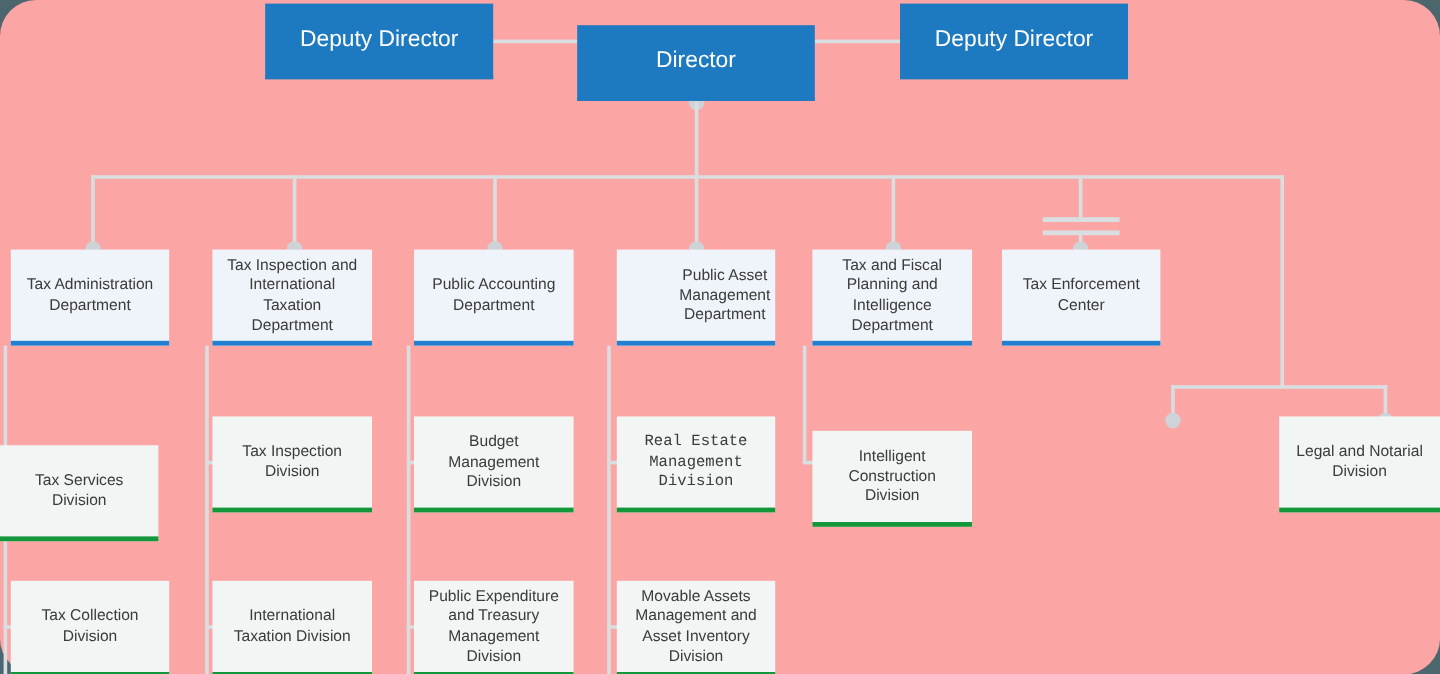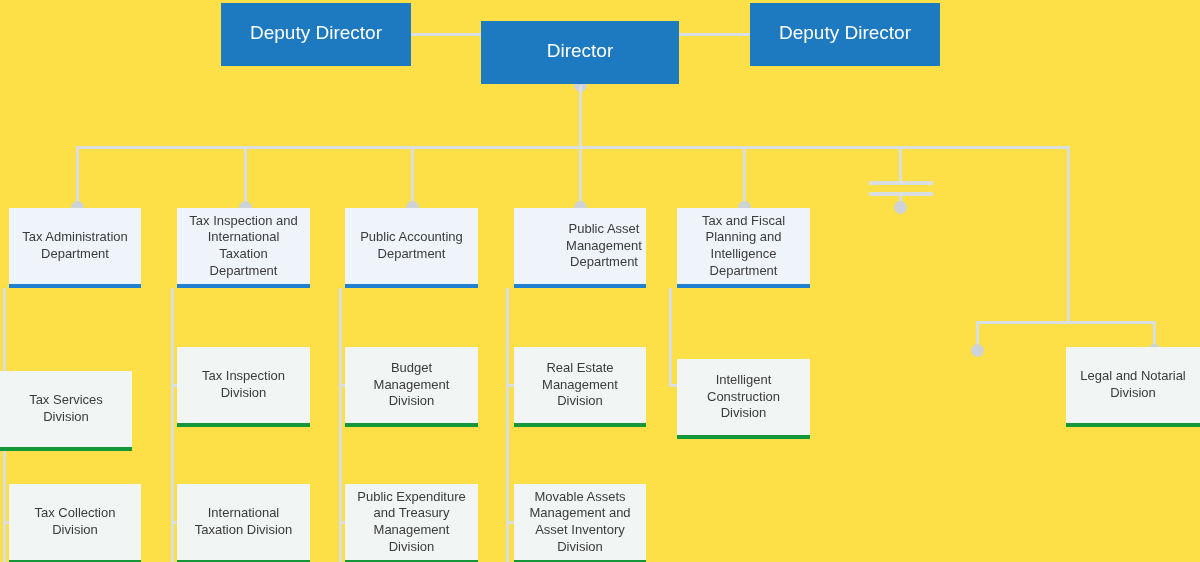--- a/index.html
+++ b/index.html
@@ -11,21 +11,22 @@
     width: 1200px;
     height: 562px;
     background: #4c666e;
     font-family: "Liberation Sans", sans-serif;
     overflow: hidden;
   }
   #chart-canvas {
     position: relative;
     width: 1200px;
     height: 562px;
-    background: #fde047;
+    background: #fca5a5;
+    border-radius: 30px;
   }
 
   
   .conn {
     position: absolute;
     background: #d9dee0;
   }
   .conn-v { width: 3px; }
   .conn-h { height: 3px; }
   .node-dot {
@@ -175,38 +176,42 @@
 Department</span>
   </div>
 
   <div class="box box-dept" style="left:677px; top:208px; width:133px; height:80px;">
     <span class="box-label">Tax and Fiscal
 Planning and
 Intelligence
 Department</span>
   </div>
 
+  <div class="box box-dept" style="left:835px; top:208px; width:132px; height:80px;">
+    <span class="box-label">Tax Enforcement
+Center</span>
+  </div>
 
   <div class="box box-div" style="left:0; top:347px; width:132px; height:80px;margin-top:24px;">
     <span class="box-label">Tax Services
 Division</span>
   </div>
 
   <div class="box box-div" style="left:177px; top:347px; width:133px; height:80px;">
     <span class="box-label">Tax Inspection
 Division</span>
   </div>
 
   <div class="box box-div" style="left:345px; top:347px; width:133px; height:80px;">
     <span class="box-label">Budget
 Management
 Division</span>
   </div>
 
-  <div class="box box-div" style="left:514px; top:347px; width:132px; height:80px;">
+  <div class="box box-div" style="left:514px; top:347px; width:132px; height:80px;font-family:Liberation Mono, monospace;">
     <span class="box-label">Real Estate
 Management
 Division</span>
   </div>
 
   <div class="box box-div" style="left:677px; top:347px; width:133px; height:80px;margin-top:12px;">
     <span class="box-label">Intelligent
 Construction
 Division</span>
   </div>

